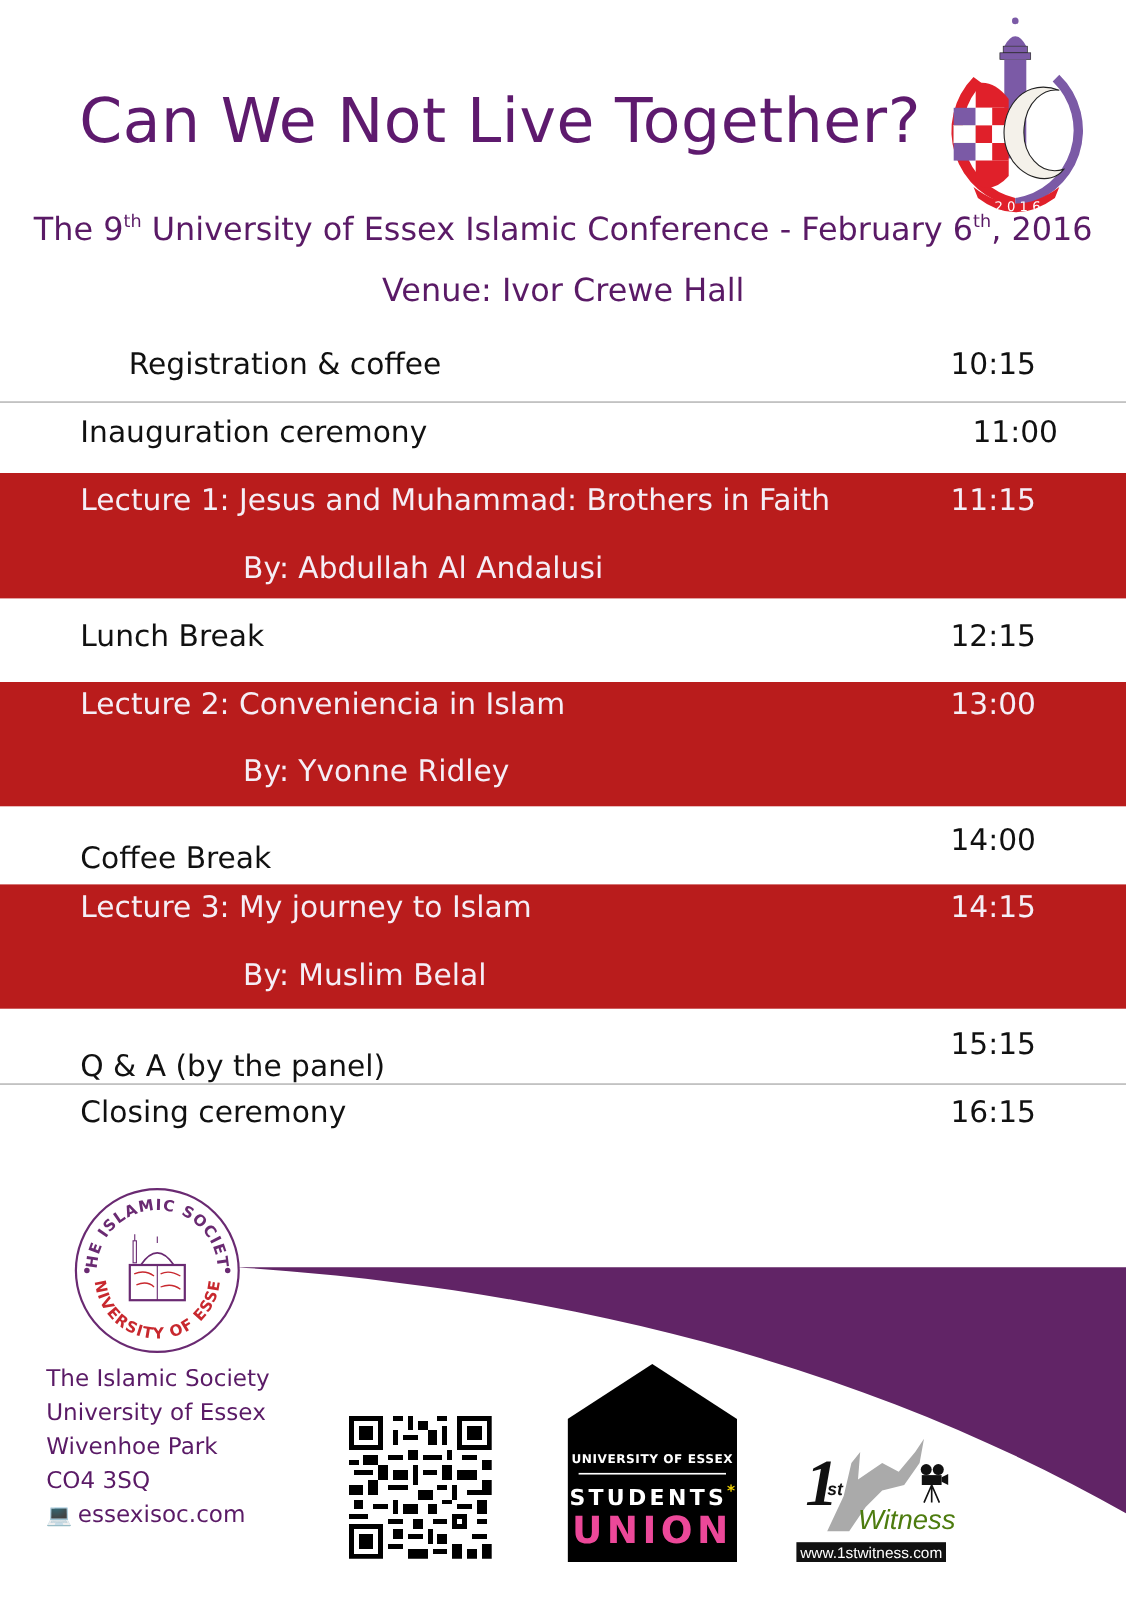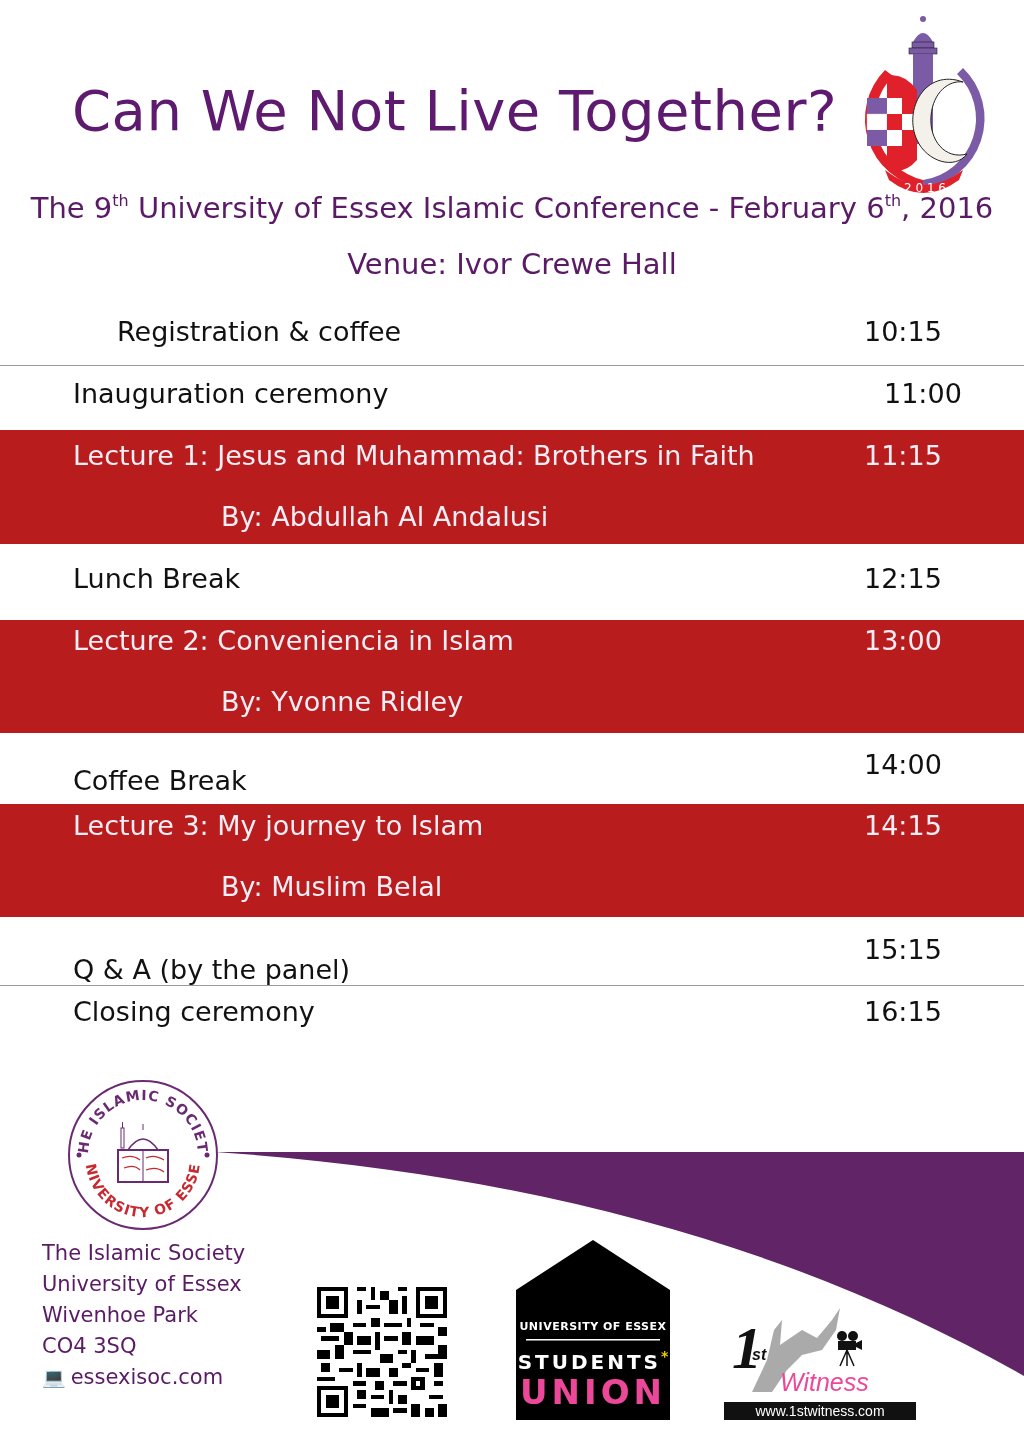--- a/index.html
+++ b/index.html
@@ -42,25 +42,25 @@
   .address .line { white-space: nowrap; }
   .address .icon { display: inline-block; width: 22px; font-size: 19px; color: #7a5a8a; }
   .qr { position: absolute; left: 317px; top: 1287px; width: 130px; height: 130px; }
   .su-logo { position: absolute; left: 516px; top: 1240px; width: 154px; height: 180px; }
   .su-text1 { position: absolute; left: 0; top: 80px; width: 154px; text-align: center; color: #fff; font-size: 11px; font-weight: bold; letter-spacing: 0.5px; }
   .su-text2 { position: absolute; left: 0; top: 108px; width: 154px; text-align: center; color: #fff; font-size: 20px; font-weight: bold; letter-spacing: 3px; }
   .su-text3 { position: absolute; left: 0; top: 132px; width: 154px; text-align: center; color: #ec4899; font-size: 34px; font-weight: bold; letter-spacing: 4px; }
   .su-star { color: #f0d000; font-size: 14px; vertical-align: 8px; letter-spacing: 0; }
   .fw-logo { position: absolute; left: 722px; top: 1300px; width: 180px; height: 124px; }
   .fw-url {
-    position: absolute; left: 2px; top: 102px; width: 192px; height: 18px; background: #111; color: #fff;
+    position: absolute; left: 2px; top: 102px; width: 136px; height: 18px; background: #111; color: #fff;
     font-family: "Liberation Sans", sans-serif; font-size: 14px; line-height: 18px; text-align: center;
   }
   .fw-witness {
-    position: absolute; left: 58px; top: 68px; color: #ec4899; font-style: italic;
+    position: absolute; left: 58px; top: 68px; color: #4d7c0f; font-style: italic;
     font-family: "Liberation Sans", sans-serif; font-size: 25px; font-weight: normal;
   }
   .fw-one { position: absolute; left: 10px; top: 18px; font-family: "Liberation Serif", serif; font-style: italic; font-weight: bold; font-size: 60px; color: #111; line-height: 60px; }
   .fw-st { position: absolute; left: 30px; top: 46px; font-family: "Liberation Sans", sans-serif; font-style: italic; font-weight: bold; font-size: 16px; color: #111; }
 </style>
 </head>
 <body>
 
 <svg class="wave" viewBox="0 0 1024 1452">
   <path d="M215 1152 L1024 1152 L1024 1376 C 820 1260, 560 1175, 215 1152 Z" fill="#612466"></path>

